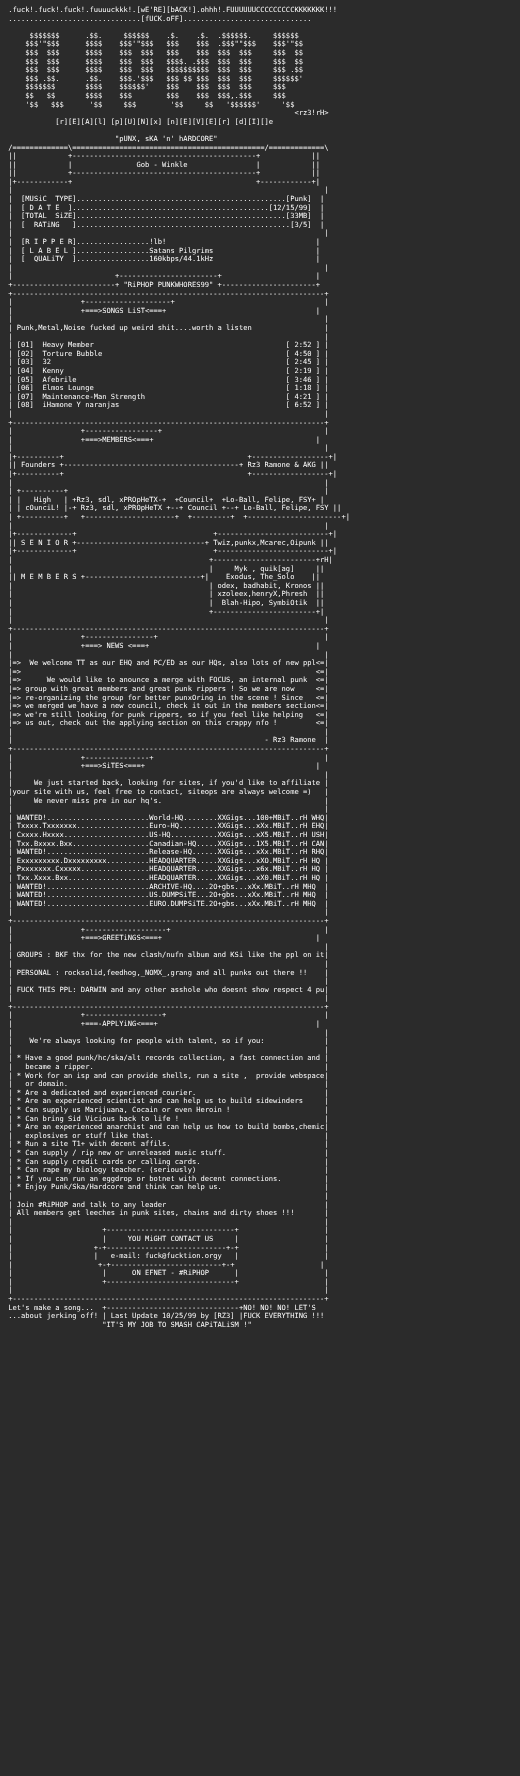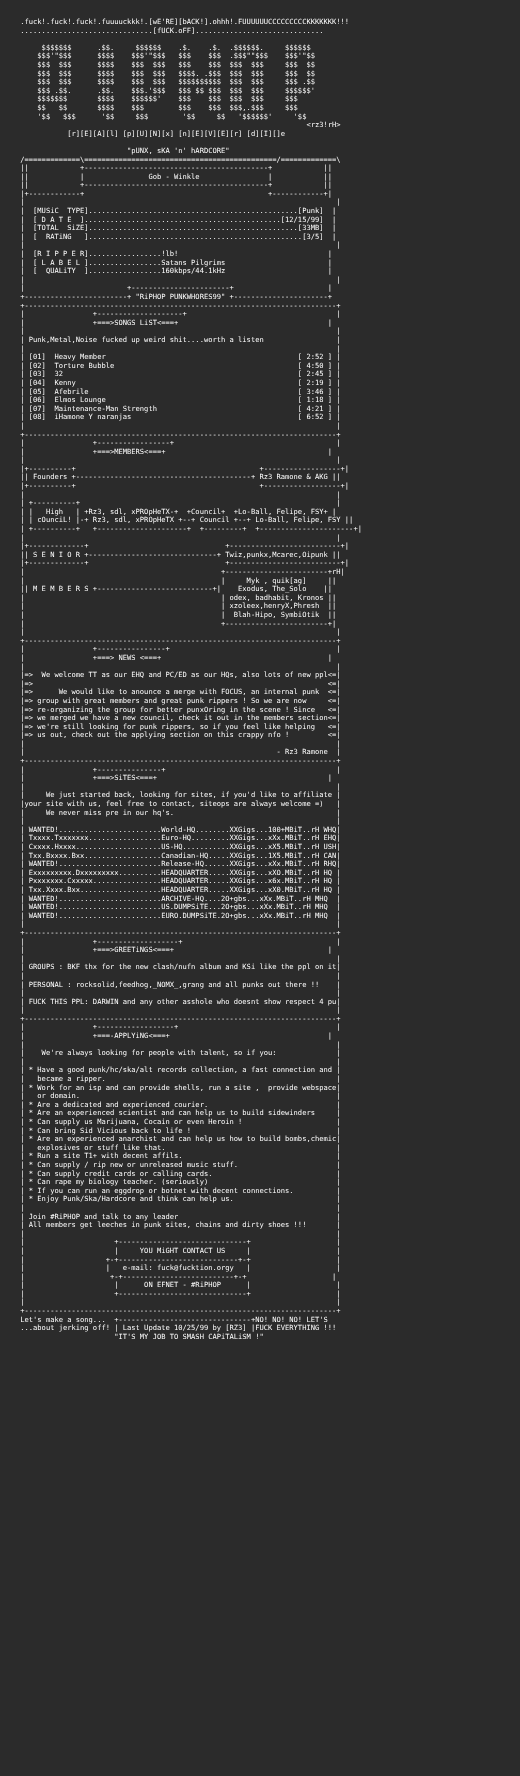--- a/index.html
+++ b/index.html
@@ -12,21 +12,21 @@
   body {
     font-family: "DejaVu Sans Mono", "Liberation Mono", monospace;
     color: #ffffff;
     font-size: 7.1px;
     line-height: 8.6px;
     width: 520px;
     min-height: 1776px;
     letter-spacing: 0px;
   }
   pre.nfo {
-    margin: 12px;
+    margin: 0;
     padding: 6px 0 0 4px;
     font-family: "DejaVu Sans Mono", "Liberation Mono", monospace;
     font-size: 7.1px;
     line-height: 8.6px;
     color: #ffffff;
     background: transparent;
     white-space: pre;
     letter-spacing: 0px;
     -webkit-font-smoothing: none;
     font-smooth: never;

